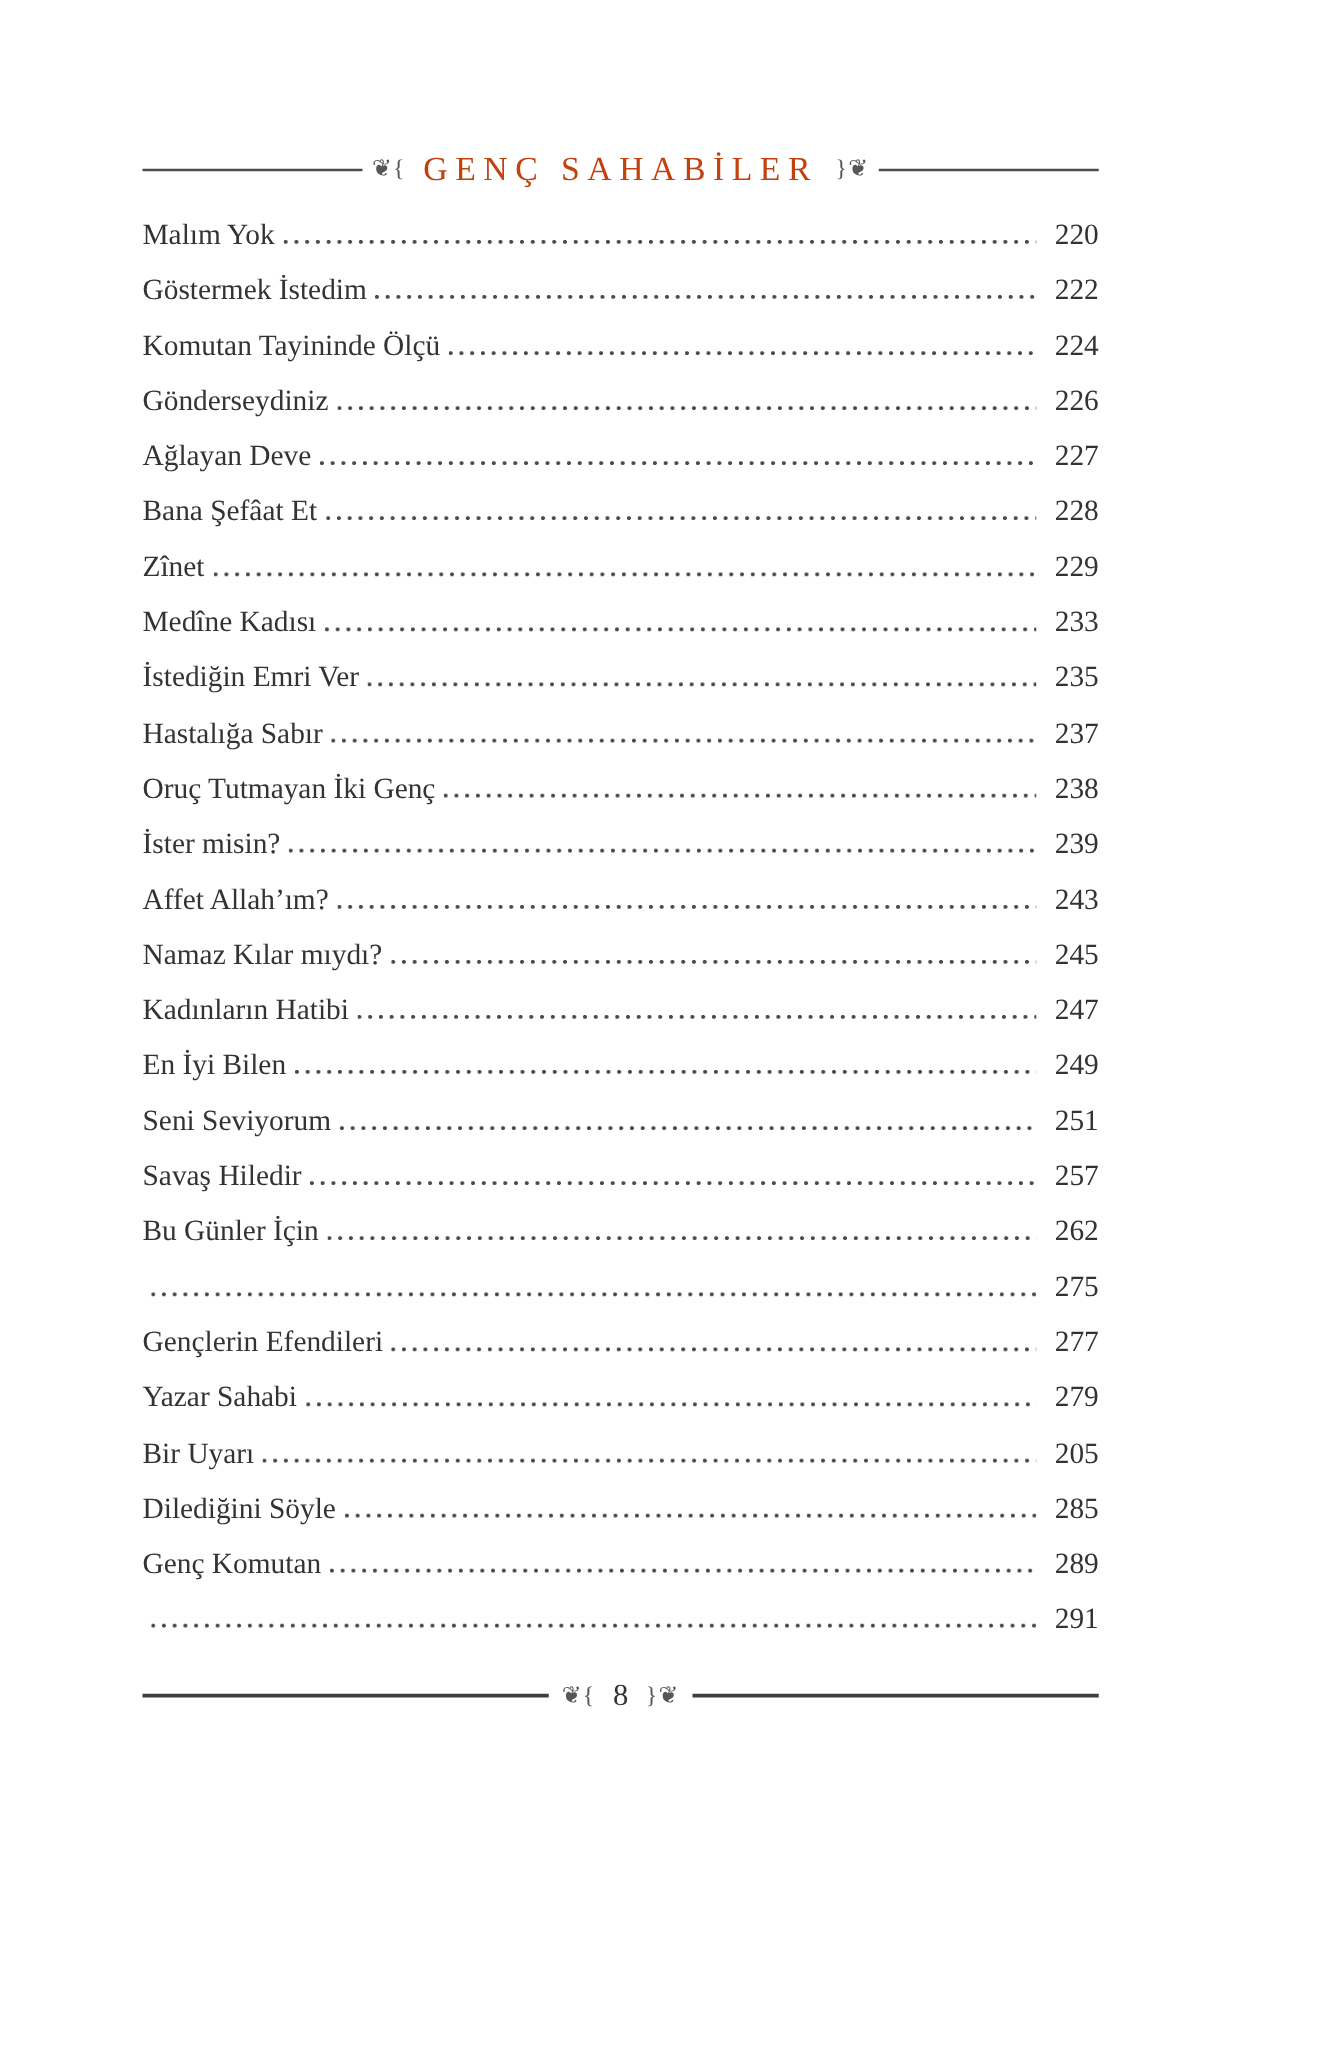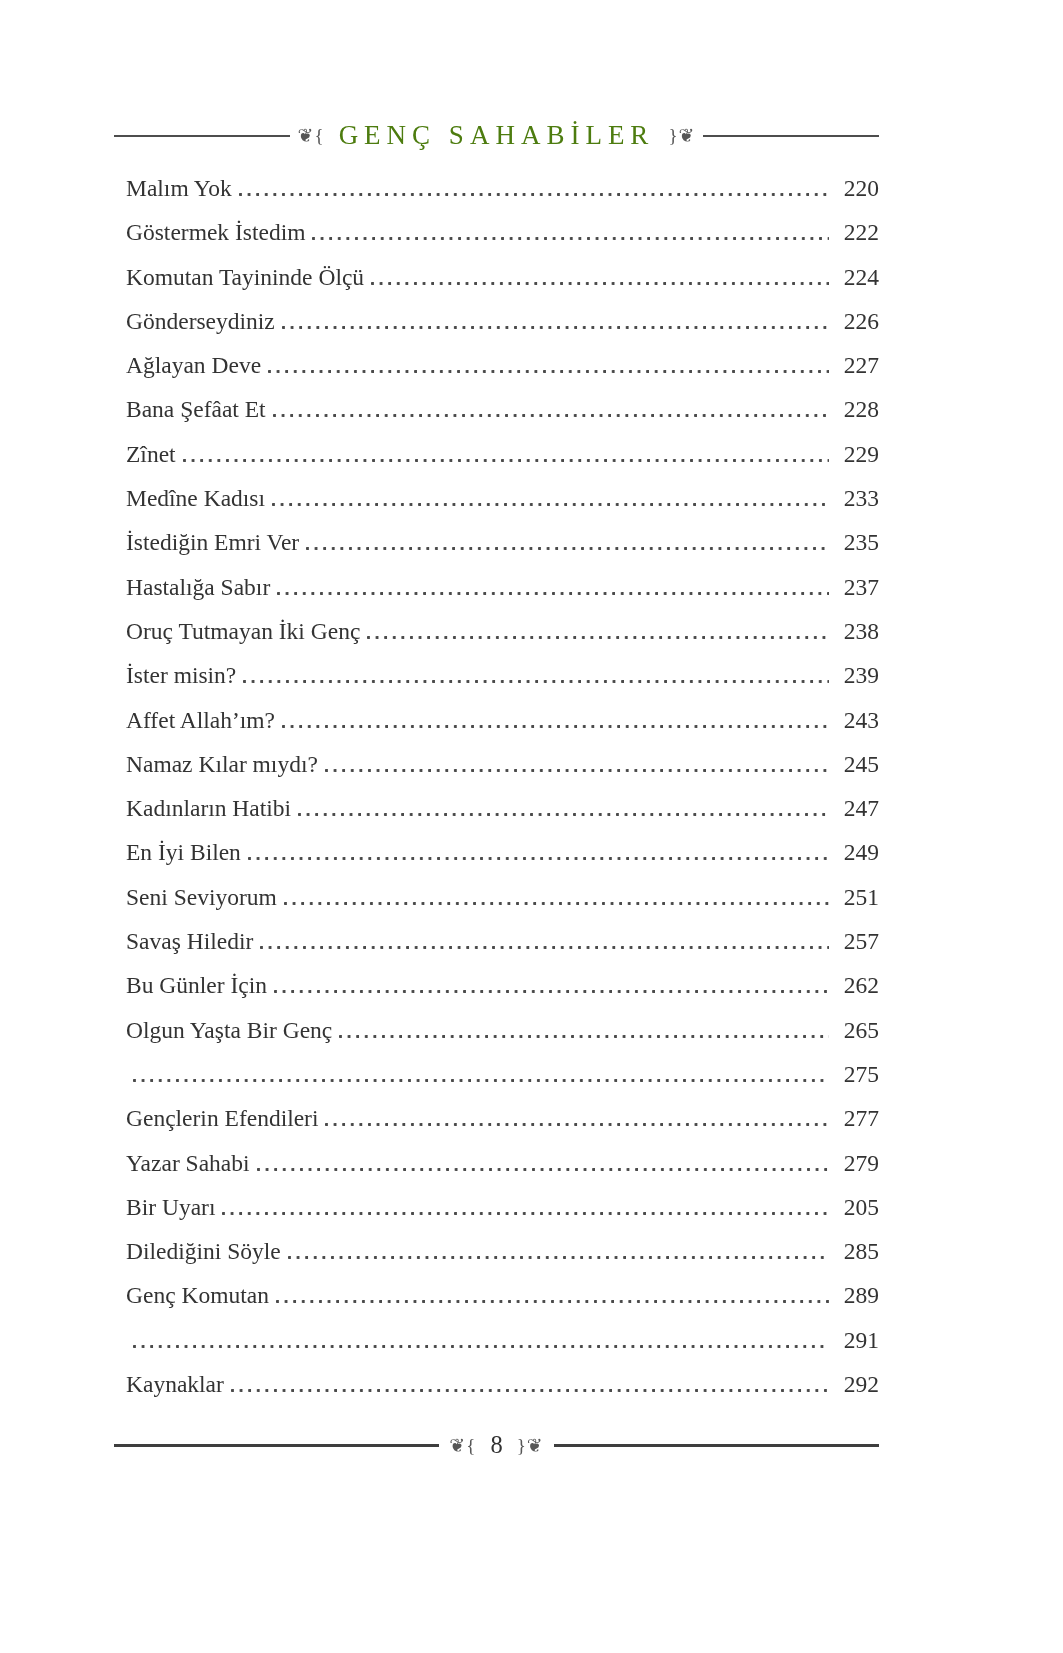--- a/index.html
+++ b/index.html
@@ -30,32 +30,31 @@
     font-size: 19px;
     color: #575757;
     line-height: 1;
     white-space: nowrap;
     letter-spacing: 1px;
   }
   .book-title {
     font-size: 27px;
     font-weight: 400;
     letter-spacing: 6px;
-    color: #4d7c0f;
+    color: #c2410c;
     white-space: nowrap;
     padding: 0 6px;
   }
   .toc { }
   .toc-row {
     display: flex;
     align-items: baseline;
     height: 44.3px;
     font-size: 23.5px;
     color: #333333;
-    margin-left: 12px;
   }
   .toc-title { white-space: nowrap; }
   .toc-dots {
     flex: 1 1 auto;
     height: 3px;
     margin: 0 4px 0 7px;
     background-image: radial-gradient(circle at 1.5px 1.5px, #4a4a4a 1.35px, transparent 1.8px);
     background-size: 8.6px 3px;
     background-repeat: repeat-x;
     background-position: left bottom;
@@ -182,25 +181,20 @@
         <span class="toc-title">Savaş Hiledir</span>
         <span class="toc-dots"></span>
         <span class="toc-page">257</span>
       </div>
       <div class="toc-row">
         <span class="toc-title">Bu Günler İçin</span>
         <span class="toc-dots"></span>
         <span class="toc-page">262</span>
       </div>
       <div class="toc-row">
-        <span class="toc-title">Olgun Yaşta Bir Genç</span>
-        <span class="toc-dots"></span>
-        <span class="toc-page">265</span>
-      </div>
-      <div class="toc-row">
         <span class="toc-dots"></span>
         <span class="toc-page">275</span>
       </div>
       <div class="toc-row">
         <span class="toc-title">Gençlerin Efendileri</span>
         <span class="toc-dots"></span>
         <span class="toc-page">277</span>
       </div>
       <div class="toc-row">
         <span class="toc-title">Yazar Sahabi</span>
@@ -218,25 +212,20 @@
         <span class="toc-page">285</span>
       </div>
       <div class="toc-row">
         <span class="toc-title">Genç Komutan</span>
         <span class="toc-dots"></span>
         <span class="toc-page">289</span>
       </div>
       <div class="toc-row">
         <span class="toc-dots"></span>
         <span class="toc-page">291</span>
-      </div>
-      <div class="toc-row">
-        <span class="toc-title">Kaynaklar</span>
-        <span class="toc-dots"></span>
-        <span class="toc-page">292</span>
       </div>
     </main>
 
   <footer class="page-footer">
     <div class="rule"></div>
     <span class="ornament">❦{</span>
     <span class="footer-page-number">8</span>
     <span class="ornament">}❦</span>
     <div class="rule"></div>
   </footer>

